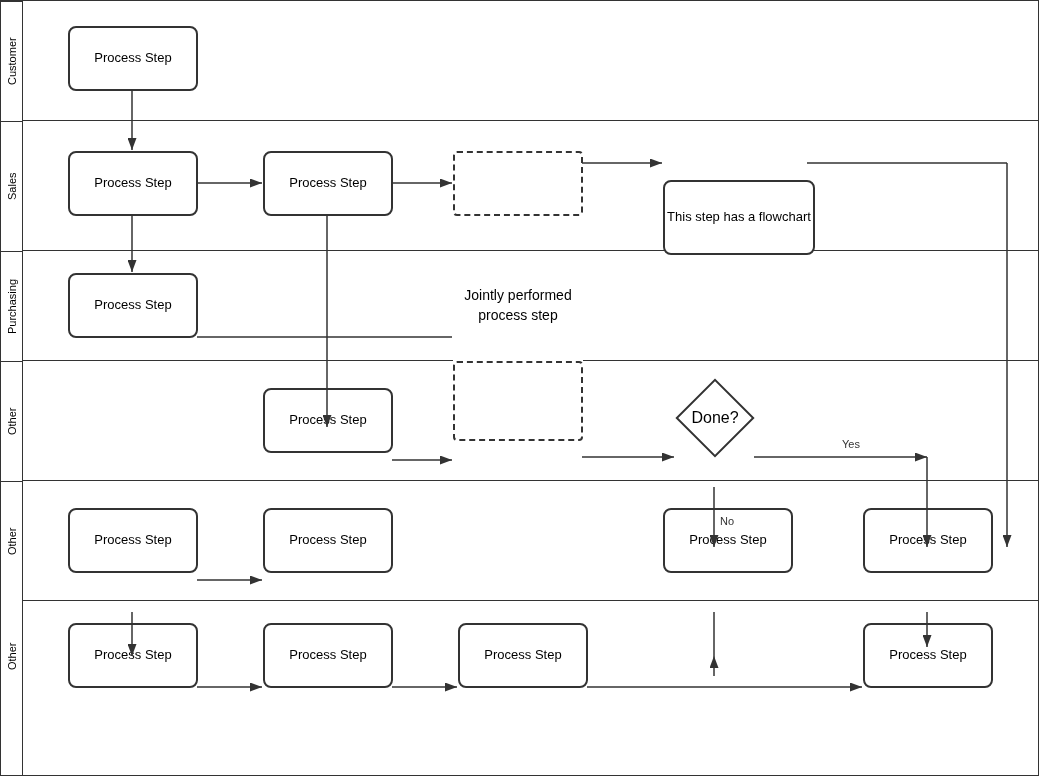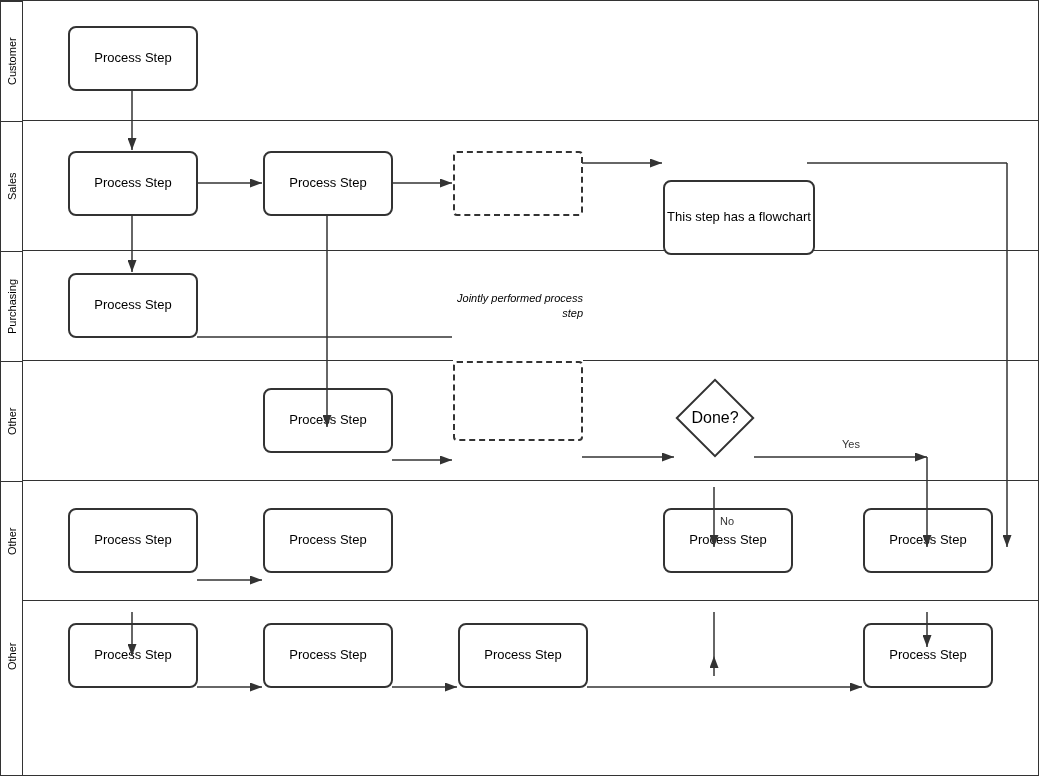--- a/index.html
+++ b/index.html
@@ -107,25 +107,24 @@
       justify-content: center;
       font-size: 16px;
       z-index: 2;
     }
 
     .jointly-label {
       position: absolute;
       display: flex;
       align-items: center;
       justify-content: center;
-      text-align: right;
-      font-size: 11px;
+      text-align: center;
+      font-size: 14px;
       line-height: 1.4;
       background: #fff;
-      font-style: italic;
     }
   </style>
 </head>
 <body>
 
 <div class="diagram-container">
   <div class="lane-labels">
     <div class="lane-label" style="height:120px;">Customer</div>
     <div class="lane-label" style="height:130px;">Sales</div>
     <div class="lane-label" style="height:110px;">Purchasing</div>

